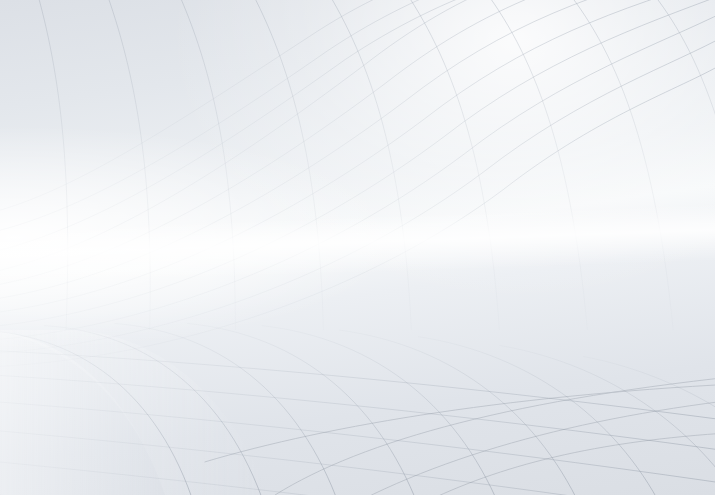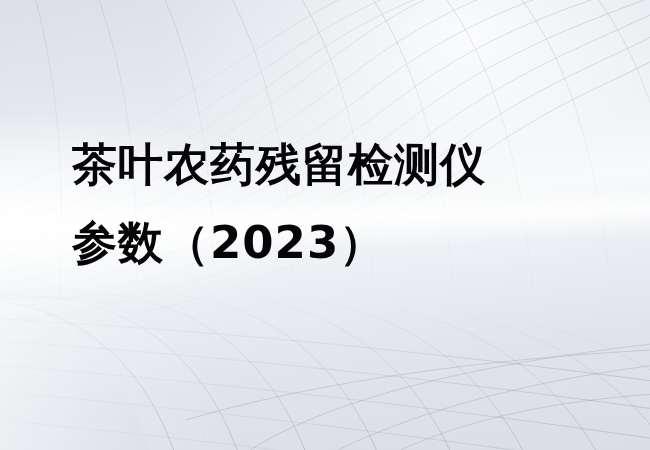--- a/index.html
+++ b/index.html
@@ -159,18 +159,14 @@
     <g stroke="#7f8894" fill="none" stroke-width="0.75" opacity="0.38">
       <path d="M250,450 C 330,400 470,362 690,340"></path>
       <path d="M300,470 C 400,412 540,376 700,360"></path>
       <path d="M396,452 C 470,418 560,398 690,392"></path>
       <path d="M186,420 C 300,386 470,358 690,348"></path>
     </g>
   </svg>
 
   <div class="bg-layer bg-sheen"></div>
 
-  <div class="text-block">
-    <div class="title-line">茶叶农药残留检测仪</div>
-    <div class="title-line">参数（2023）</div>
-  </div>
 
 </div>
 
 </body></html>

